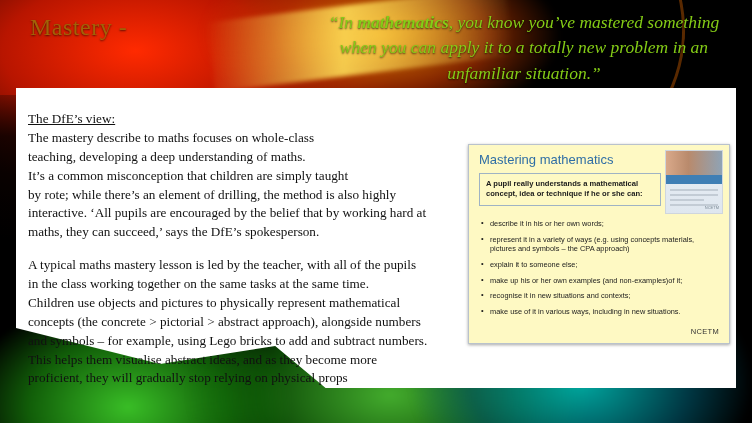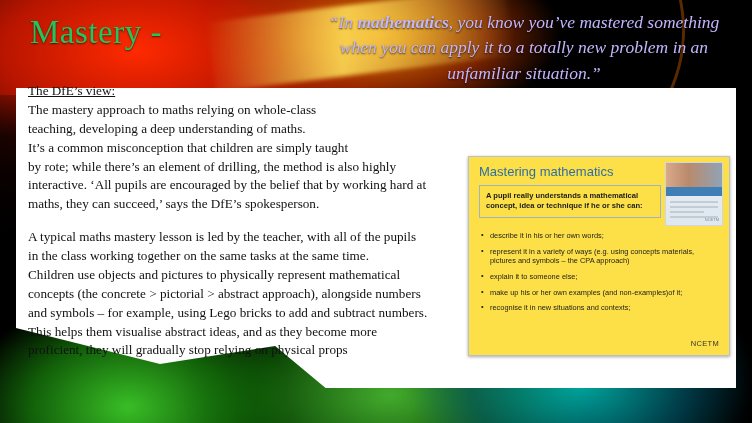--- a/index.html
+++ b/index.html
@@ -108,68 +108,68 @@
   }
   .content-panel.clipped {
     clip-path: polygon(0 0, 100% 0, 100% 100%, 43% 100%, 36% 86%, 20% 92%, 0 80%);
   }
 
   
   .title {
     position: absolute;
     left: 30px;
     top: 14px;
-    color: #22c55e;
-    font-size: 33px;
+    color: #a16207;
+    font-size: 24px;
     font-family: "Liberation Serif", serif;
     letter-spacing: 0.5px;
     text-shadow: 0 1px 2px rgba(0,0,0,0.6);
   }
 
   
   .quote {
     position: absolute;
     left: 318px;
     top: 10px;
     width: 412px;
     text-align: center;
-    color: #c4b5fd;
+    color: #84cc16;
     font-family: "Liberation Serif", serif;
     font-style: italic;
     font-size: 17.5px;
     line-height: 1.45;
     text-shadow: 0 1px 2px rgba(0,0,0,0.75);
   }
   .quote b { font-style: italic; font-weight: bold; }
 
   
   .body-text {
     position: absolute;
     left: 28px;
-    top: 82px;
+    top: 110px;
     width: 440px;
     color: #111111;
     font-family: "Liberation Serif", serif;
     font-size: 13.2px;
     line-height: 1.43;
   }
   .body-text .heading {
     text-decoration: underline;
   }
   .body-text p { margin: 0; }
   .body-text .spacer { height: 14px; }
 
   
   .card {
     position: absolute;
     left: 468px;
-    top: 156px;
+    top: 144px;
     width: 260px;
     height: 198px;
-    background: #fde047;
+    background: #fef9c3;
     border: 1px solid #b9c2cc;
     box-shadow: 0 1px 3px rgba(0,0,0,0.35);
     overflow: hidden;
   }
   .card-title {
     position: absolute;
     left: 10px;
     top: 7px;
     font-family: "Liberation Sans", sans-serif;
     font-size: 13px;
@@ -282,21 +282,21 @@
   <div class="content-panel clipped"></div>
 
   <div class="title">Mastery -</div>
 
   <div class="quote">
     <span>“In </span><b>mathematics</b><span>, you know you’ve mastered something when you can apply it to a totally new problem in an unfamiliar situation.”</span>
   </div>
 
   <div class="body-text">
     <p class="heading">The DfE’s view:</p>
-    <p>The mastery approach to maths relying on whole-class</p>
+    <p>The mastery describe to maths focuses on whole-class</p>
     <p>teaching, developing a deep understanding of maths.</p>
     <p>It’s a common misconception that children are simply taught</p>
     <p>by rote; while there’s an element of drilling, the method is also highly</p>
     <p>interactive. ‘All pupils are encouraged by the belief that by working hard at</p>
     <p>maths, they can succeed,’ says the DfE’s spokesperson.</p>
     <div class="spacer"></div>
     <p>A typical maths mastery lesson is led by the teacher, with all of the pupils</p>
     <p>in the class working together on the same tasks at the same time.</p>
     <p>Children use objects and pictures to physically represent mathematical</p>
     <p>concepts (the concrete &gt; pictorial &gt; abstract approach), alongside numbers</p>
@@ -319,19 +319,20 @@
     </div>
 
     <div class="card-box">A pupil really understands a mathematical concept, idea or technique if he or she can:</div>
 
     <ul class="card-list">
       <li>describe it in his or her own words;</li>
       <li>represent it in a variety of ways (e.g. using concepts materials, pictures and symbols – the CPA approach)</li>
       <li>explain it to someone else;</li>
       <li>make up his or her own examples (and non-examples)of it;</li>
       <li>recognise it in new situations and contexts;</li>
+      <li>make use of it in various ways, including in new situations.</li>
     </ul>
 
     <div class="card-footer">NCETM</div>
   </div>
 
   <div class="ribbon"></div>
 </div>
 
 </body></html>

